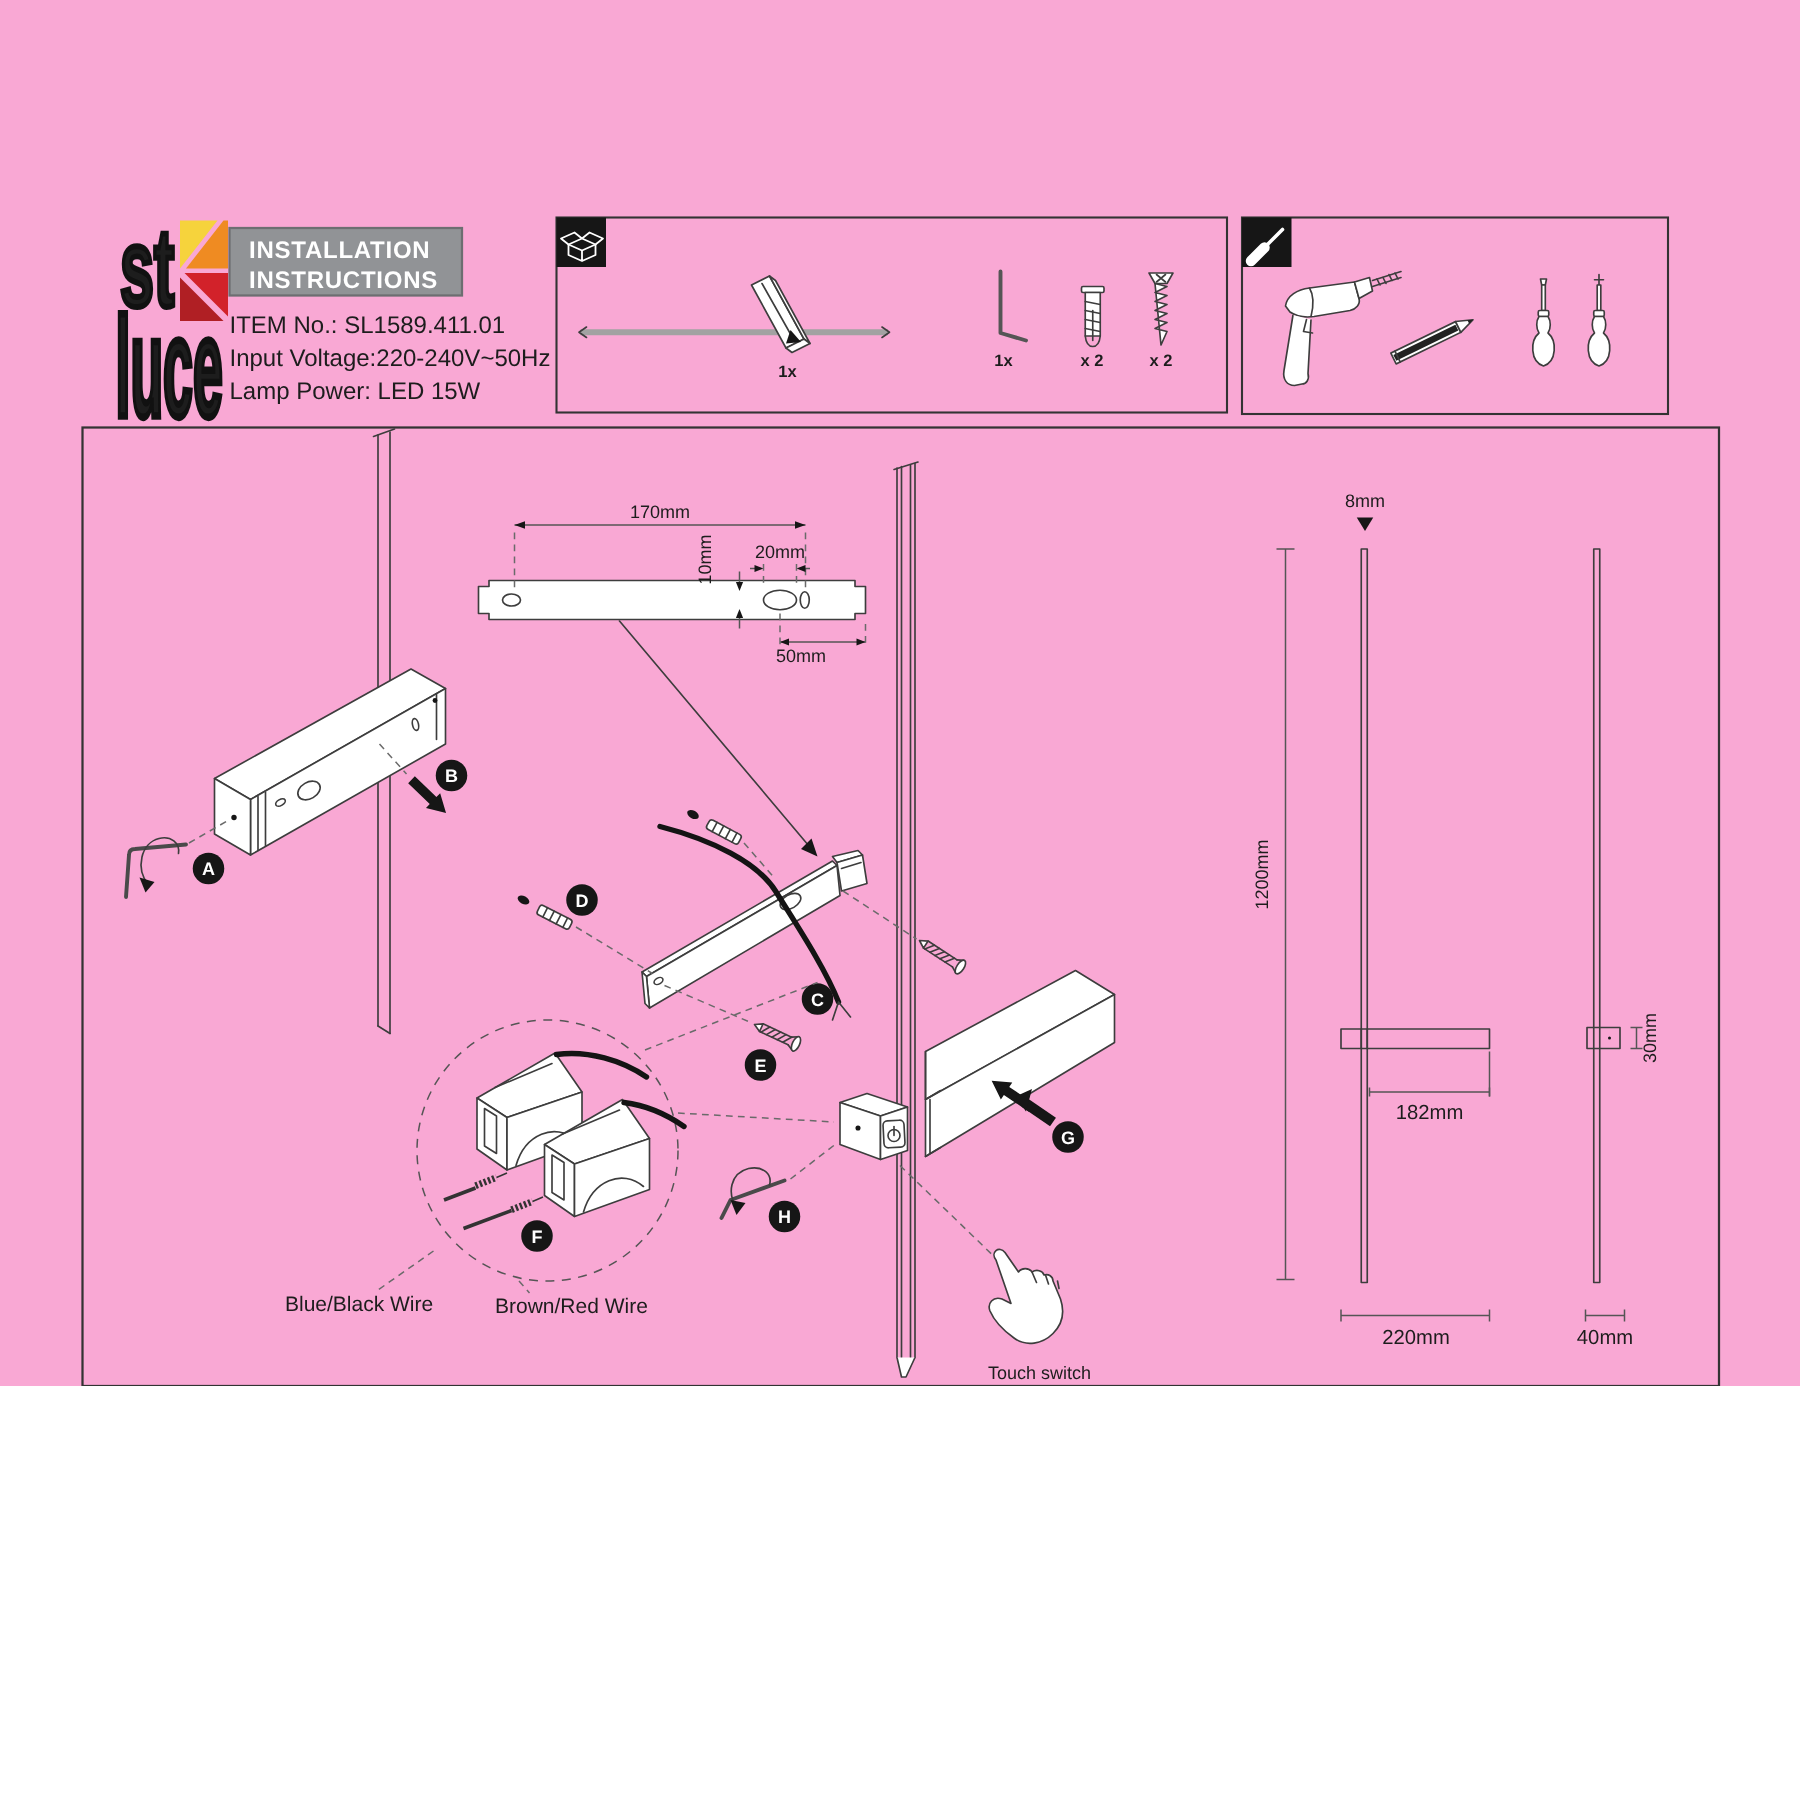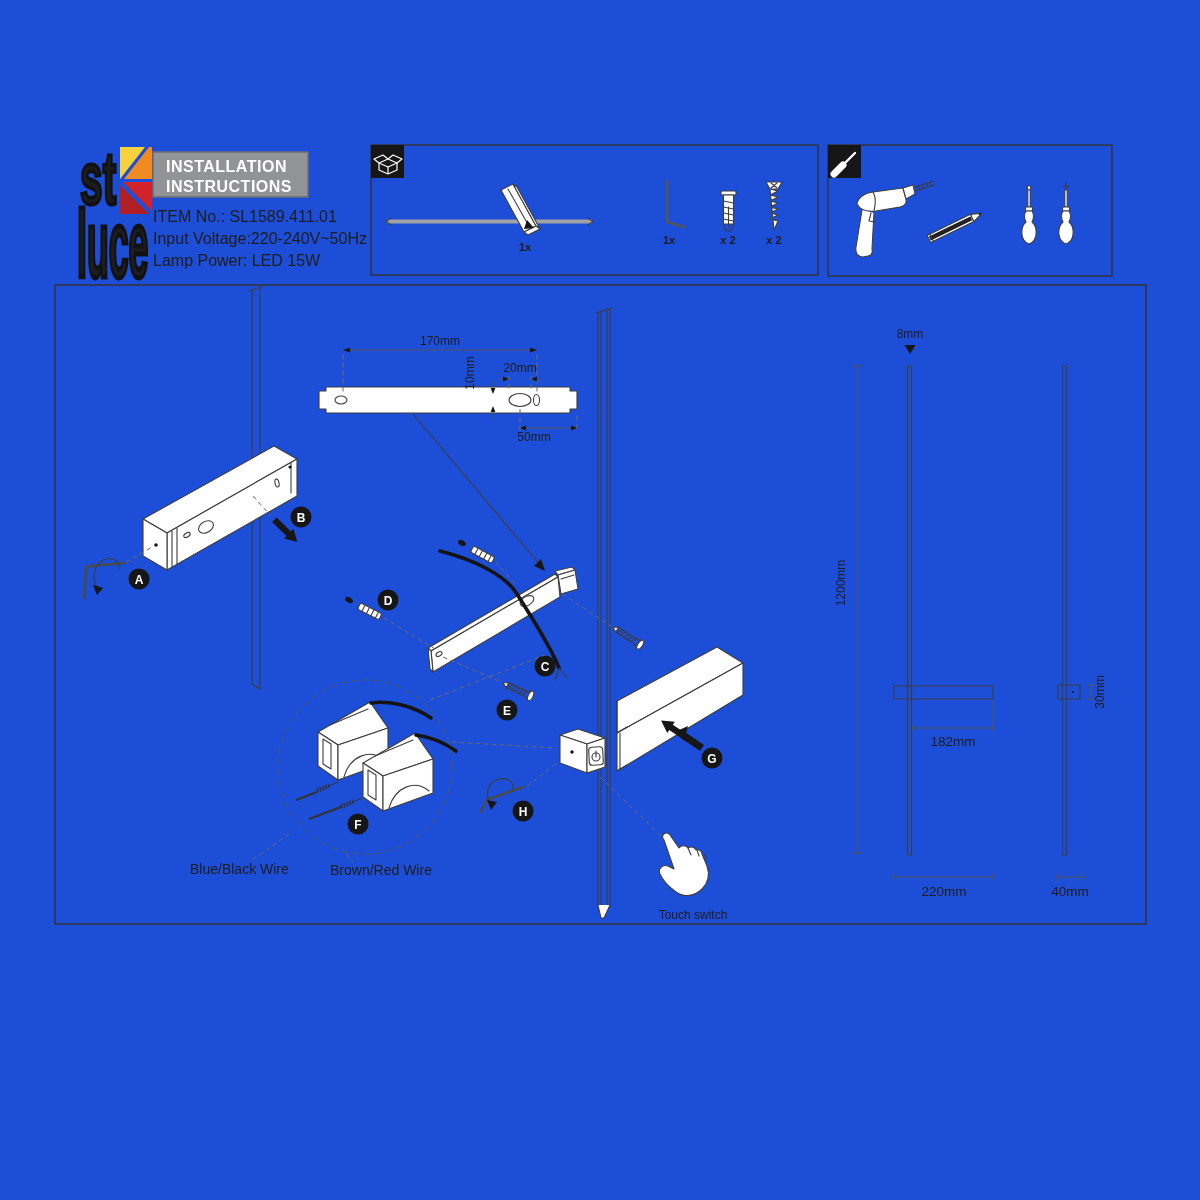--- a/index.html
+++ b/index.html
@@ -1,16 +1,16 @@
 <!DOCTYPE html>
 <html><head>
 <meta charset="utf-8">
 <style>
 html,body{margin:0;padding:0;background:#fff;}
-#page{width:1200px;height:1200px;position:relative;background:#1d4ed8;overflow:hidden;}
+#page{width:1200px;height:924px;position:relative;background:#f9a8d4;overflow:hidden;}
 svg text{font-family:"Liberation Sans",sans-serif;fill:#1d1d1d;}
 .ln{stroke:#3d3d3d;stroke-width:1.1;fill:none;stroke-linecap:round;stroke-linejoin:round;}
 .lnf{stroke:#3d3d3d;stroke-width:1.1;fill:#fff;stroke-linejoin:round;}
 .dash{stroke:#6a6a6a;stroke-width:1;fill:none;stroke-dasharray:4.5,3.5;}
 .dimln{stroke:#555;stroke-width:1;fill:none;}
 .blk{fill:#161616;stroke:none;}
 .thick{stroke:#141414;stroke-width:3.6;fill:none;stroke-linecap:round;}
 .dim{font-size:12px;}
 .dimlg{font-size:13.5px;}
 .cnt{font-size:11px;font-weight:bold;}

